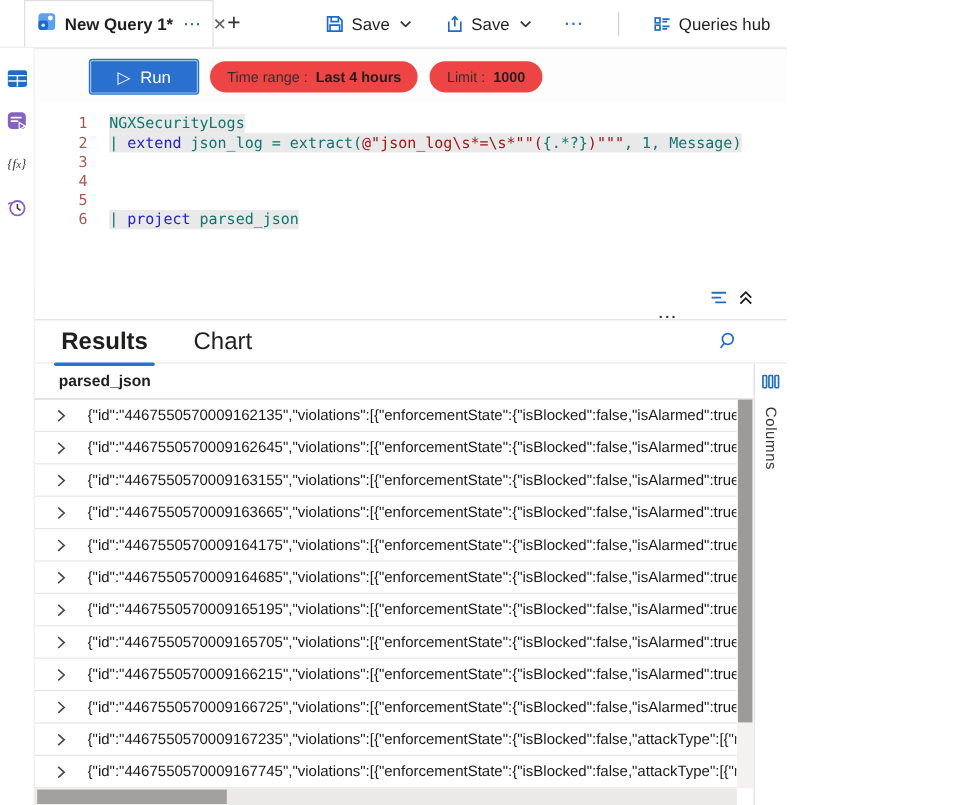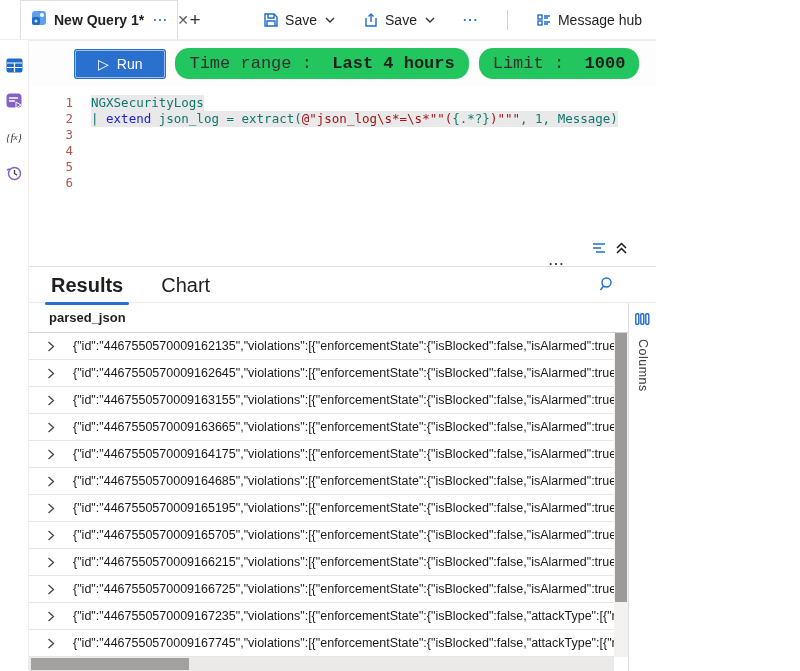--- a/index.html
+++ b/index.html
@@ -27,21 +27,21 @@
   .rail { width:28px; flex:0 0 28px; display:flex; flex-direction:column; align-items:center; gap:18px; padding-top:16px; }
   .rail .ricon { width:18px; height:18px; display:flex; align-items:center; justify-content:center; cursor:pointer; }
   .fx-glyph { font-size:11px; font-style:italic; color:#3b3a39; font-family:"Liberation Serif", serif; }
   .panel { flex:1; display:flex; flex-direction:column; border-left:1px solid #f0eeec; min-width:0; }
 
   
   .toolbar { height:46px; flex:0 0 46px; display:flex; align-items:center; gap:10px; padding:0 14px 0 46px;
     border-top:1px solid #edebe9; background:#fdfdfd; }
   .run-btn { display:flex; align-items:center; gap:8px; background:#2970cf; color:#fff; font-size:14px;
     padding:5px 22px; border:1px solid #9dc0ea; box-shadow:0 0 0 1px #2970cf; border-radius:2px; cursor:pointer; }
-  .pill { background:#22c55e; border-radius:14px; padding:6px 14px; font-size:17px; color:#323130; white-space:nowrap; cursor:pointer;font-family:Liberation Mono, monospace; }
+  .pill { background:#ef4444; border-radius:14px; padding:6px 14px; font-size:12px; color:#323130; white-space:nowrap; cursor:pointer; }
   .pill b { color:#201f1e; }
   .mode-select { margin-left:auto; display:flex; align-items:center; justify-content:space-between; width:120px;
     border:1px solid #8a8886; border-radius:2px; padding:5px 9px; font-size:13.5px; background:#fff; cursor:pointer; }
 
   
   .editor { height:153px; flex:0 0 153px; padding-top:9px; font-family:"DejaVu Sans Mono", monospace;
     font-size:12.5px; line-height:16px; overflow:hidden; background:#fff; }
   .code-line { display:flex; white-space:pre; }
   .ln { width:62px; flex:0 0 62px; text-align:right; padding-right:18px; color:#b0574f; }
   .code-text { background:#e9e9e9; }
@@ -139,21 +139,21 @@
       <span class="vdiv"></span>
       <div class="action">
         <span>
           <svg width="16" height="16" viewBox="0 0 16 16" fill="none" stroke="#1f6cc8" stroke-width="1.4">
             <rect x="2" y="3" width="4" height="4"></rect>
             <path d="M8 4 h6 M8 6 h4"></path>
             <rect x="2" y="9" width="4" height="4"></rect>
             <path d="M8 10 h6 M8 12 h4"></path>
           </svg>
         </span>
-        <span>Message hub</span>
+        <span>Queries hub</span>
       </div>
     </div>
   </header>
 
   <div class="main">
 
     <nav class="rail">
       <span class="ricon">
         <svg width="17" height="15" viewBox="0 0 17 15">
           <rect x="0.5" y="0.5" width="16" height="14" rx="2" fill="#1f6cc8"></rect>
@@ -193,21 +193,21 @@
           &nbsp;<b>1000</b>
         </span>
       </div>
 
       <div class="editor" id="code-lines">
           <div class="code-line"><span class="ln">1</span><span class="code-text"><span class="tk-pl">NGXSecurityLogs</span></span></div>
           <div class="code-line"><span class="ln">2</span><span class="code-text"><span class="tk-pl">| </span><span class="tk-kw">extend</span><span class="tk-pl"> json_log = extract(</span><span class="tk-str">@"json_log\s*=\s*""(</span><span class="tk-rx">{.*?}</span><span class="tk-str">)"""</span><span class="tk-pl">, </span><span class="tk-num">1</span><span class="tk-pl">, Message)</span></span></div>
           <div class="code-line"><span class="ln">3</span></div>
           <div class="code-line"><span class="ln">4</span></div>
           <div class="code-line"><span class="ln">5</span></div>
-          <div class="code-line"><span class="ln">6</span></div>
+          <div class="code-line"><span class="ln">6</span><span class="code-text"><span class="tk-pl">| </span><span class="tk-kw">project</span><span class="tk-pl"> parsed_json</span></span></div>
         </div>
 
       <div class="editor-foot">
         <div class="foot-icons">
           <span>
             <svg width="16" height="14" viewBox="0 0 16 14" stroke="#1f6cc8" stroke-width="1.6">
               <path d="M2 3 h12 M2 7 h8 M5 11 h9"></path>
             </svg>
           </span>
           <span>

